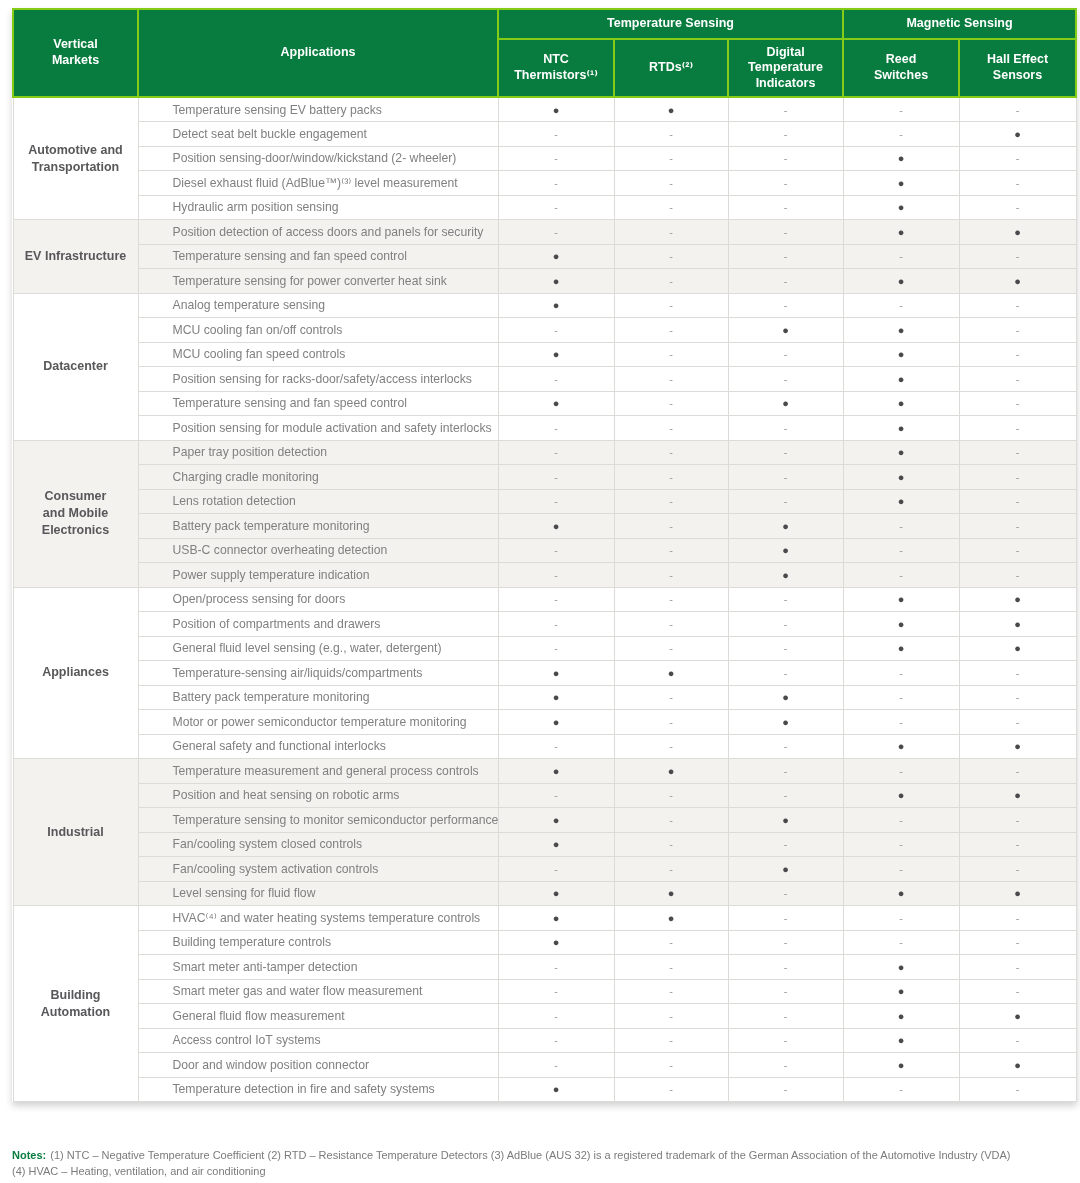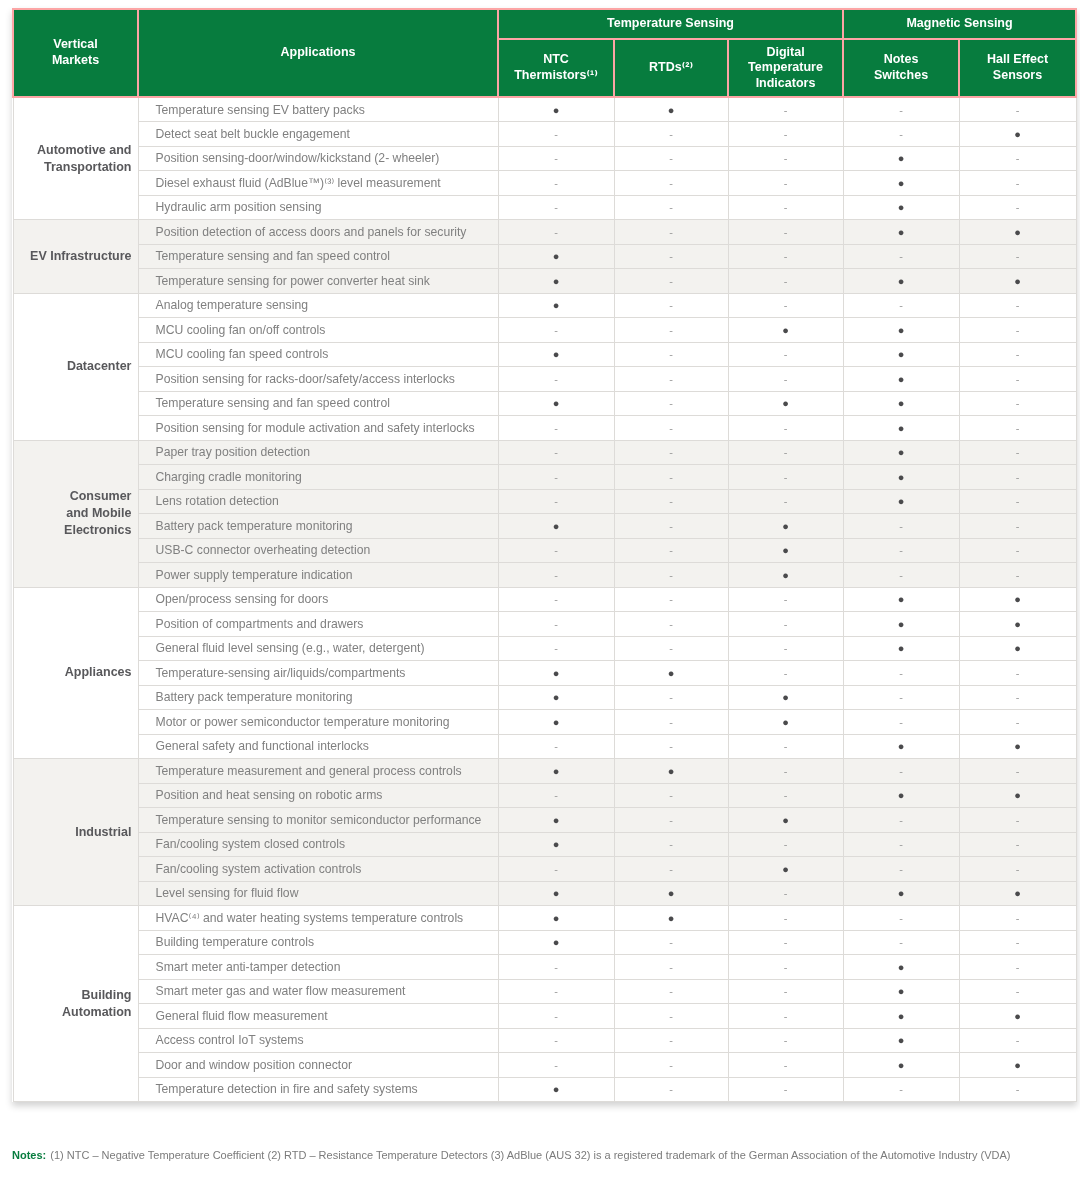--- a/index.html
+++ b/index.html
@@ -26,48 +26,48 @@
   }
   
   thead th {
     background: #077C3E;
     color: #ffffff;
     font-weight: bold;
     font-size: 12.5px;
     line-height: 1.25;
     text-align: center;
     vertical-align: middle;
-    border: 2px solid #fca5a5;
+    border: 2px solid #84cc16;
     white-space: pre-line;
     padding: 2px 4px;
   }
   thead tr.band-row th { height: 30px; }
   thead tr.sub-row th  { height: 58px; }
   thead th.span-cell   { height: 88px; }
   
   tbody td, tbody th {
     border: 1px solid #dddbd8;
     height: 24.5px;
     vertical-align: middle;
   }
   tbody th.market-cell {
     font-weight: bold;
     font-size: 12.5px;
     color: #58585B;
-    text-align: right;
+    text-align: center;
     white-space: pre-line;
     line-height: 1.35;
     background: #ffffff;
     padding: 0 6px;
   }
   tbody td.app-cell {
     font-size: 12.2px;
     color: #808080;
     text-align: left;
-    padding-left: 17px;
+    padding-left: 34px;
     white-space: nowrap;
     overflow: hidden;
   }
   tbody td.mark-cell { text-align: center; }
   tbody td.mark-cell.dot  { color: #4A4A4C; font-size: 11px; }
   tbody td.mark-cell.dash { color: #9b9b9b; font-size: 11px; }
   tbody tr.shaded td, tbody tr.shaded th.market-cell { background: #f3f2ef; }
   tbody tr:not(.shaded) td { background: #ffffff; }
   
   .notes {
@@ -108,21 +108,21 @@
         <th colspan="3">Temperature Sensing</th>
         <th colspan="2">Magnetic Sensing</th>
       </tr>
       <tr class="sub-row">
         <th>NTC
 Thermistors⁽¹⁾</th>
         <th>RTDs⁽²⁾</th>
         <th>Digital
 Temperature
 Indicators</th>
-        <th>Notes
+        <th>Reed
 Switches</th>
         <th>Hall Effect
 Sensors</th>
       </tr>
     </thead>
     <tbody>
         <tr>
           <th class="market-cell" rowspan="5">Automotive and
 Transportation</th>
           <td class="app-cell">Temperature sensing EV battery packs</td>
@@ -461,15 +461,16 @@
           <td class="mark-cell dash">-</td>
           <td class="mark-cell dash">-</td>
         </tr>
       </tbody>
   </table>
 
   <div class="notes">
     <div>
       <span class="notes-label">Notes:</span><span>(1)  NTC – Negative Temperature Coefficient    (2)  RTD – Resistance Temperature Detectors    (3)  AdBlue (AUS 32) is a registered trademark of the German Association of the Automotive Industry (VDA)</span>
     </div>
+    <div>(4)  HVAC – Heating, ventilation, and air conditioning</div>
   </div>
 
 </div>
 
 </body></html>

